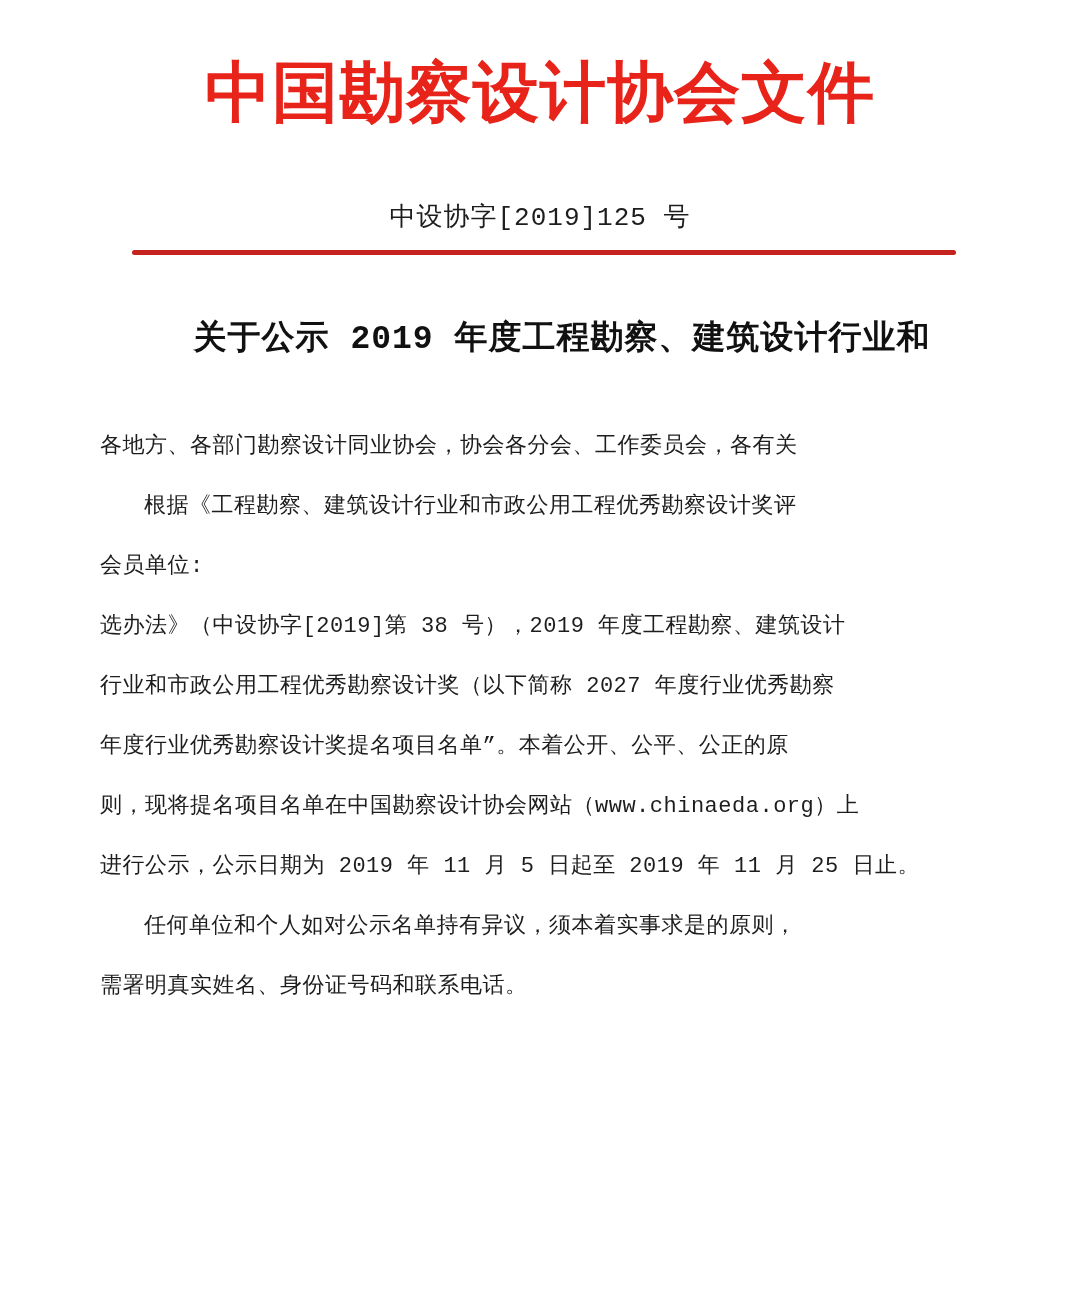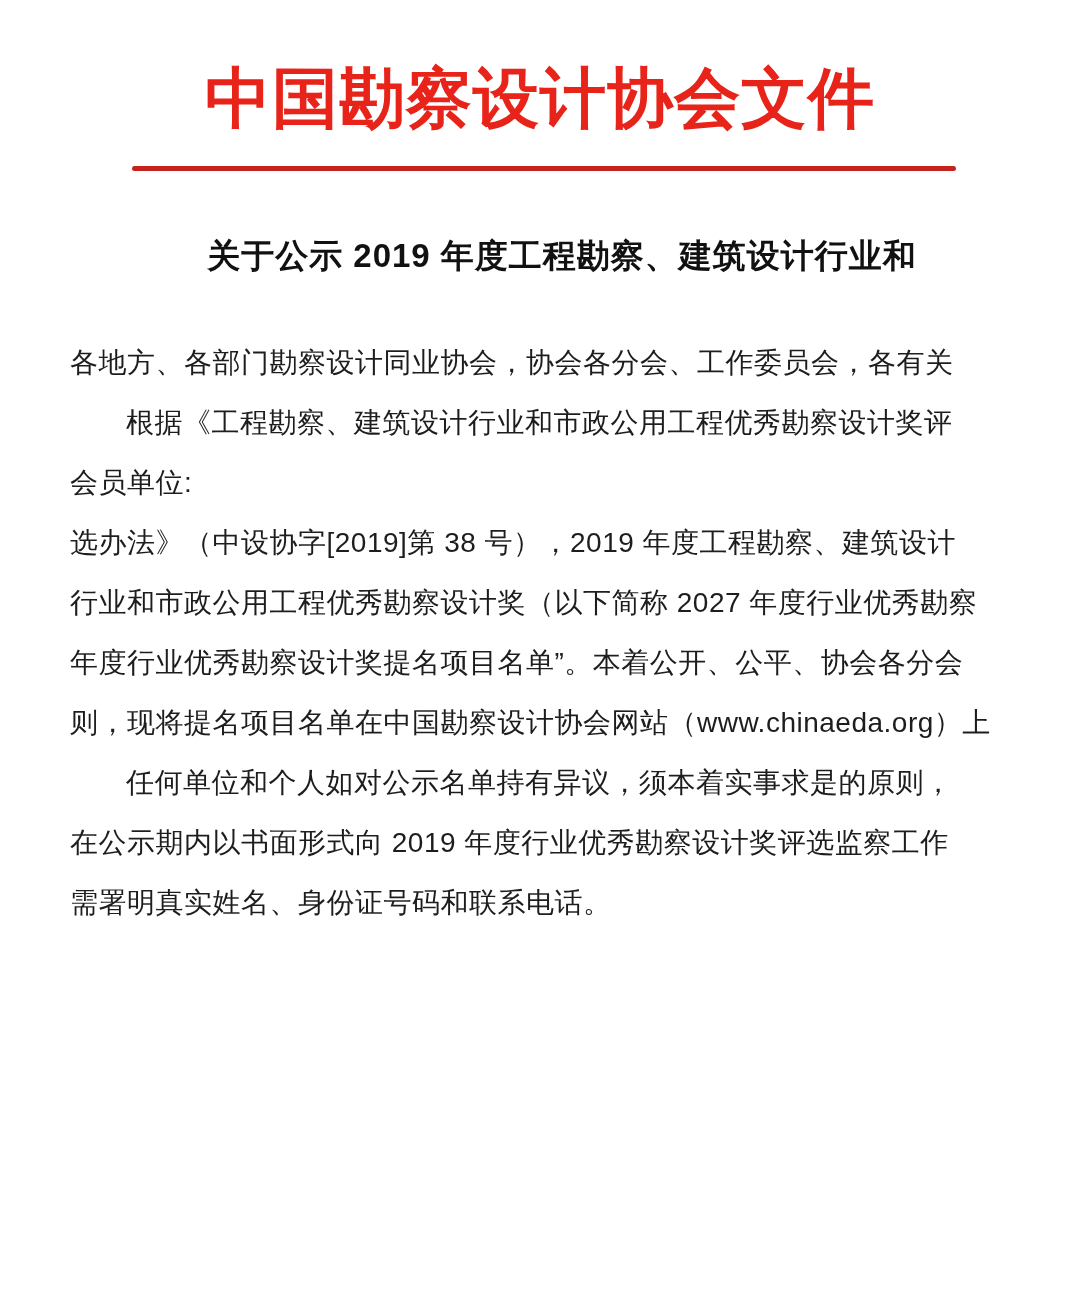--- a/index.html
+++ b/index.html
@@ -7,21 +7,21 @@
     padding: 0;
     background: #ffffff;
   }
   .page {
     position: relative;
     width: 1080px;
     height: 1300px;
     margin: 0 auto;
     background: #ffffff;
     overflow: hidden;
-    font-family: Liberation Sans, sans-serif;
+    font-family: Liberation Mono, monospace;
     color: #1d1d1d;
   }
   .org-title {
     padding-top: 48px;
     text-align: center;
     font-size: 66px;
     line-height: 100px;
     font-weight: bold;
     letter-spacing: 1px;
     color: #e8231a;
@@ -48,55 +48,56 @@
     text-align: center;
     font-size: 33px;
     line-height: 58px;
     font-weight: bold;
     letter-spacing: 1px;
     color: #111111;
     padding-left: 44px;
   }
   .body-text {
     margin-top: 48px;
-    margin-left: 70px;
+    margin-left: 100px;
     margin-right: 120px;
-    font-size: 28px;
+    font-size: 22px;
     letter-spacing: 0.5px;
   }
   .body-line {
     height: 60px;
     line-height: 60px;
     white-space: nowrap;
     color: #1d1d1d;
   }
   .body-line.indent {
     text-indent: 2em;
   }
 </style>
 </head>
 <body>
 
 <div class="page">
 
   <div class="org-title" style="color: rgb(232, 35, 26);">中国勘察设计协会文件</div>
 
+  <div class="doc-number">中设协字[2019]125 号</div>
 
   <div class="divider" style="background: rgb(196, 35, 30);"></div>
 
   <div class="notice-title">
     <div>关于公示 2019 年度工程勘察、建筑设计行业和</div>
   </div>
 
   <div class="body-text">
       <div class="body-line">各地方、各部门勘察设计同业协会，协会各分会、工作委员会，各有关</div>
       <div class="body-line indent">根据《工程勘察、建筑设计行业和市政公用工程优秀勘察设计奖评</div>
       <div class="body-line">会员单位:</div>
       <div class="body-line">选办法》（中设协字[2019]第 38 号），2019 年度工程勘察、建筑设计</div>
       <div class="body-line">行业和市政公用工程优秀勘察设计奖（以下简称 2027 年度行业优秀勘察</div>
-      <div class="body-line">年度行业优秀勘察设计奖提名项目名单”。本着公开、公平、协会各分会</div>
+      <div class="body-line">年度行业优秀勘察设计奖提名项目名单”。本着公开、公平、公正的原</div>
       <div class="body-line">则，现将提名项目名单在中国勘察设计协会网站（www.chinaeda.org）上</div>
+      <div class="body-line">进行公示，公示日期为 2019 年 11 月 5 日起至 2019 年 11 月 25 日止。</div>
       <div class="body-line indent">任何单位和个人如对公示名单持有异议，须本着实事求是的原则，</div>
-      <div class="body-line">在公示期内以书面形式向 2019 年度行业优秀勘察设计奖评选监察工作</div>
       <div class="body-line">需署明真实姓名、身份证号码和联系电话。</div>
     </div>
 
 </div>
 
 </body></html>

